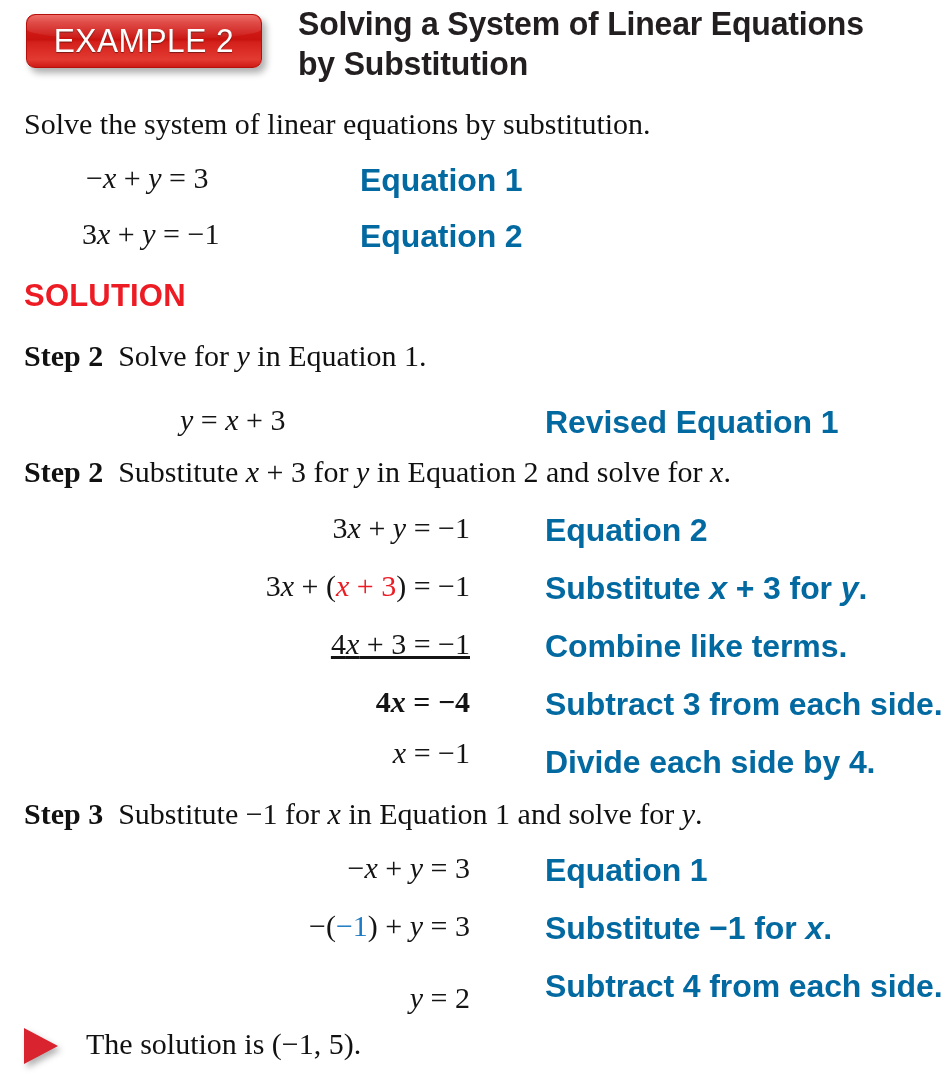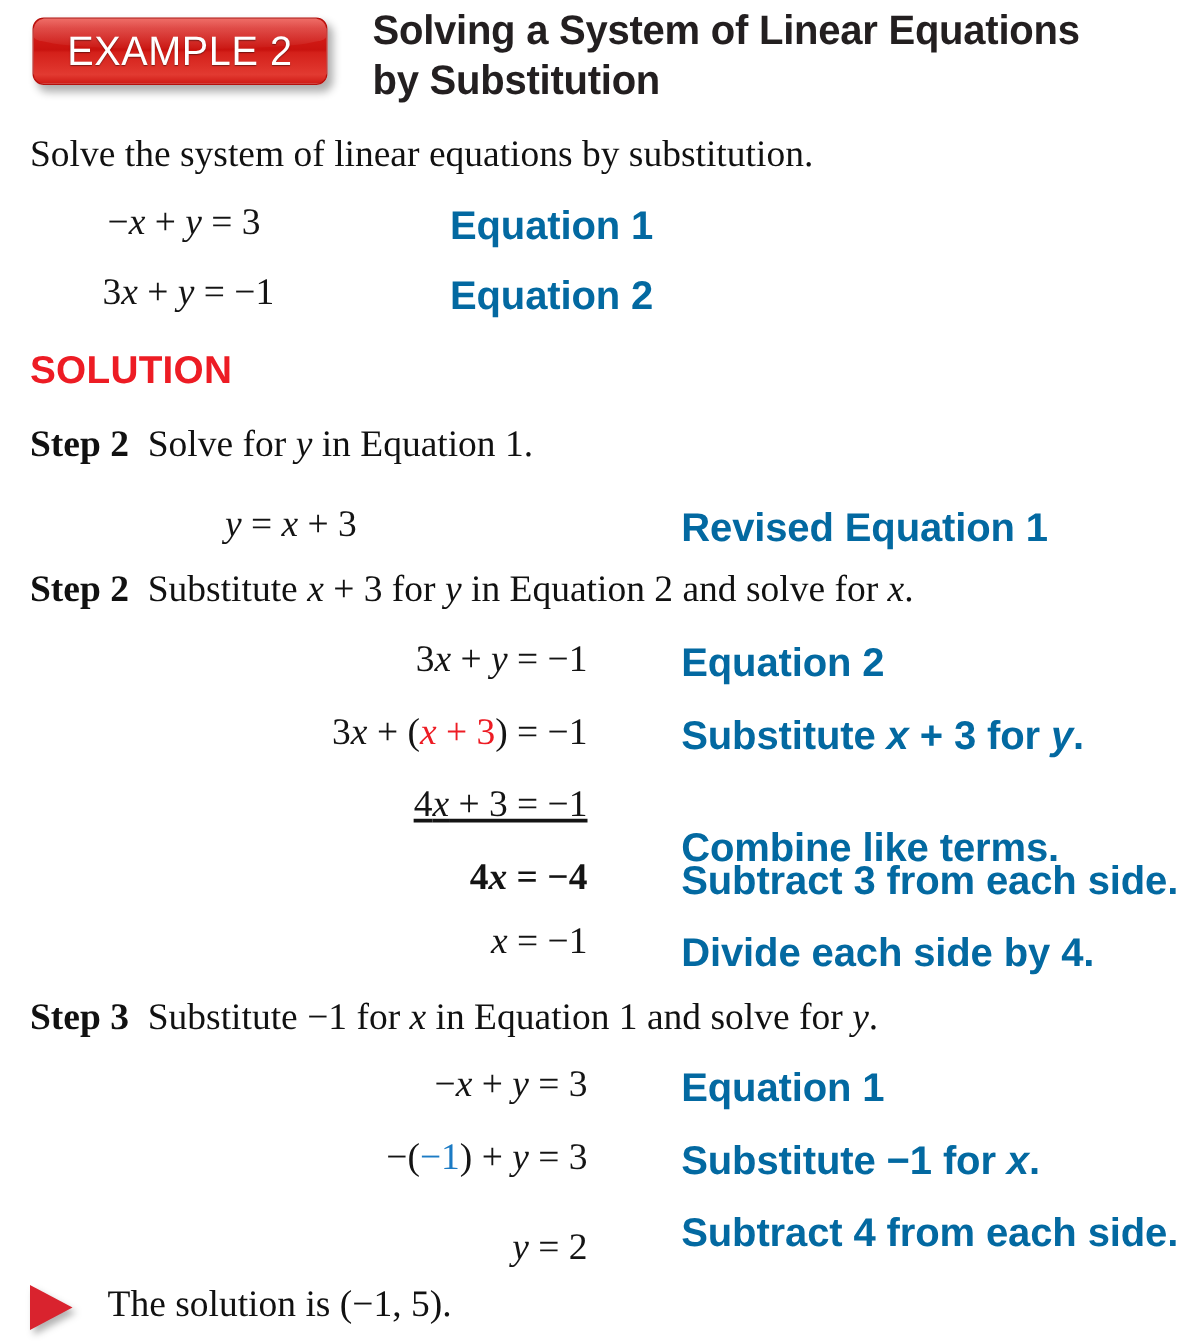--- a/index.html
+++ b/index.html
@@ -247,21 +247,21 @@
 <div class="mcol math" style="top:564px;">
   3<i>x</i> + (<span class="red"><i>x</i> + 3</span>) = −1
 </div>
 <div class="ncol note" style="top:566px;">
   Substitute <span class="nvar">x</span> + 3 for <span class="nvar">y</span>.
 </div>
 
 <div class="mcol math" style="top:622px;text-decoration:underline;">
   4<i>x</i> + 3 = −1
 </div>
-<div class="ncol note" style="top:624px;margin-top:32px;">Combine like terms.</div>
+<div class="ncol note" style="top:624px;">Combine like terms.</div>
 
 <div class="mcol math" style="top:680px;font-weight:bold;">
   4<i>x</i> = −4
 </div>
 <div class="ncol note" style="top:682px;">Subtract 3 from each side.</div>
 
 <div class="mcol math" style="top:731px;">
   <i>x</i> = −1
 </div>
 <div class="ncol note" style="top:740px;">Divide each side by 4.</div>

